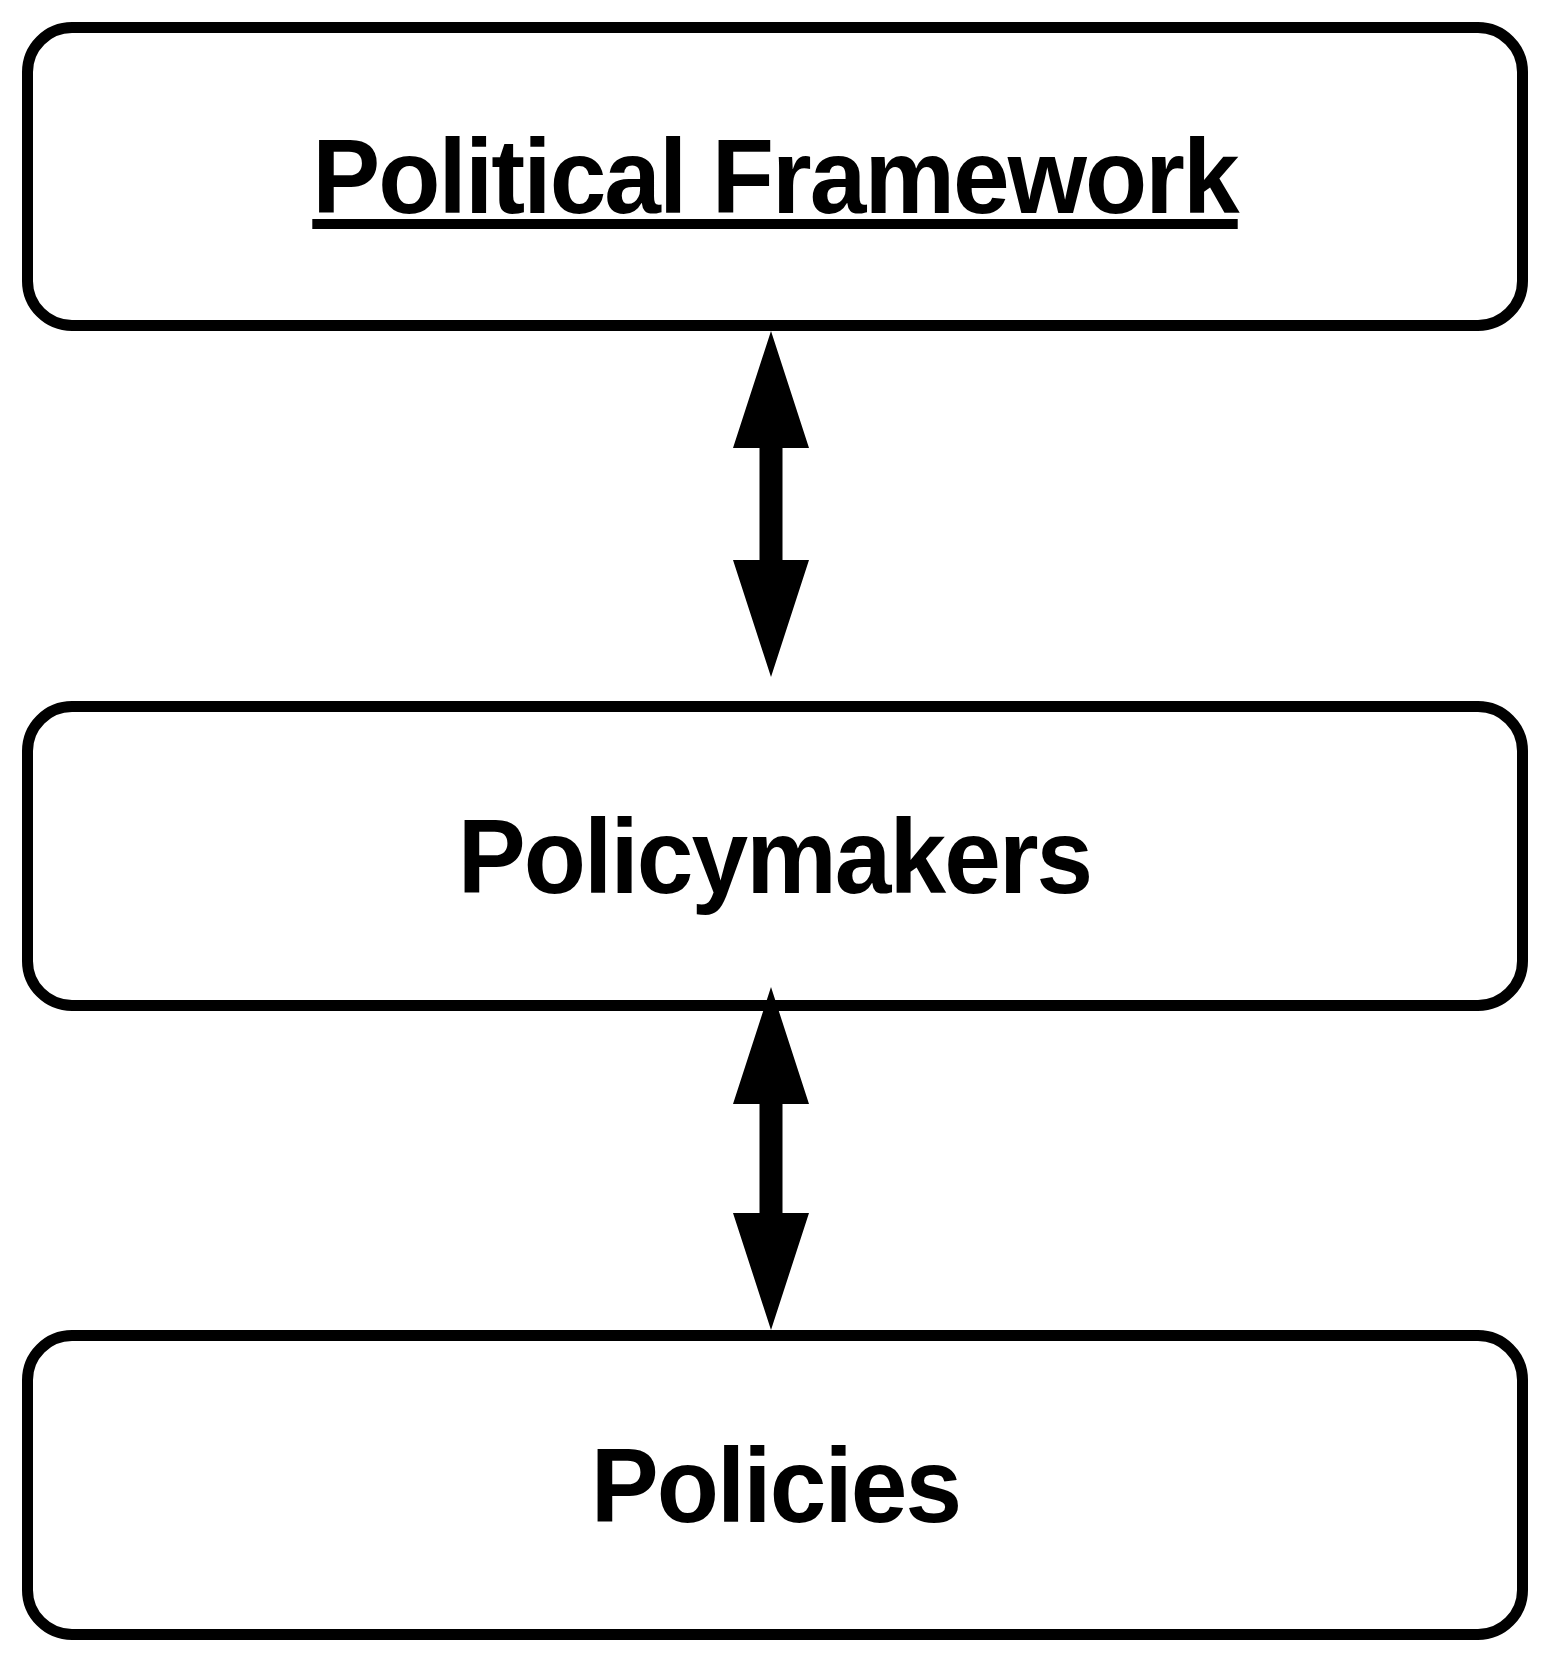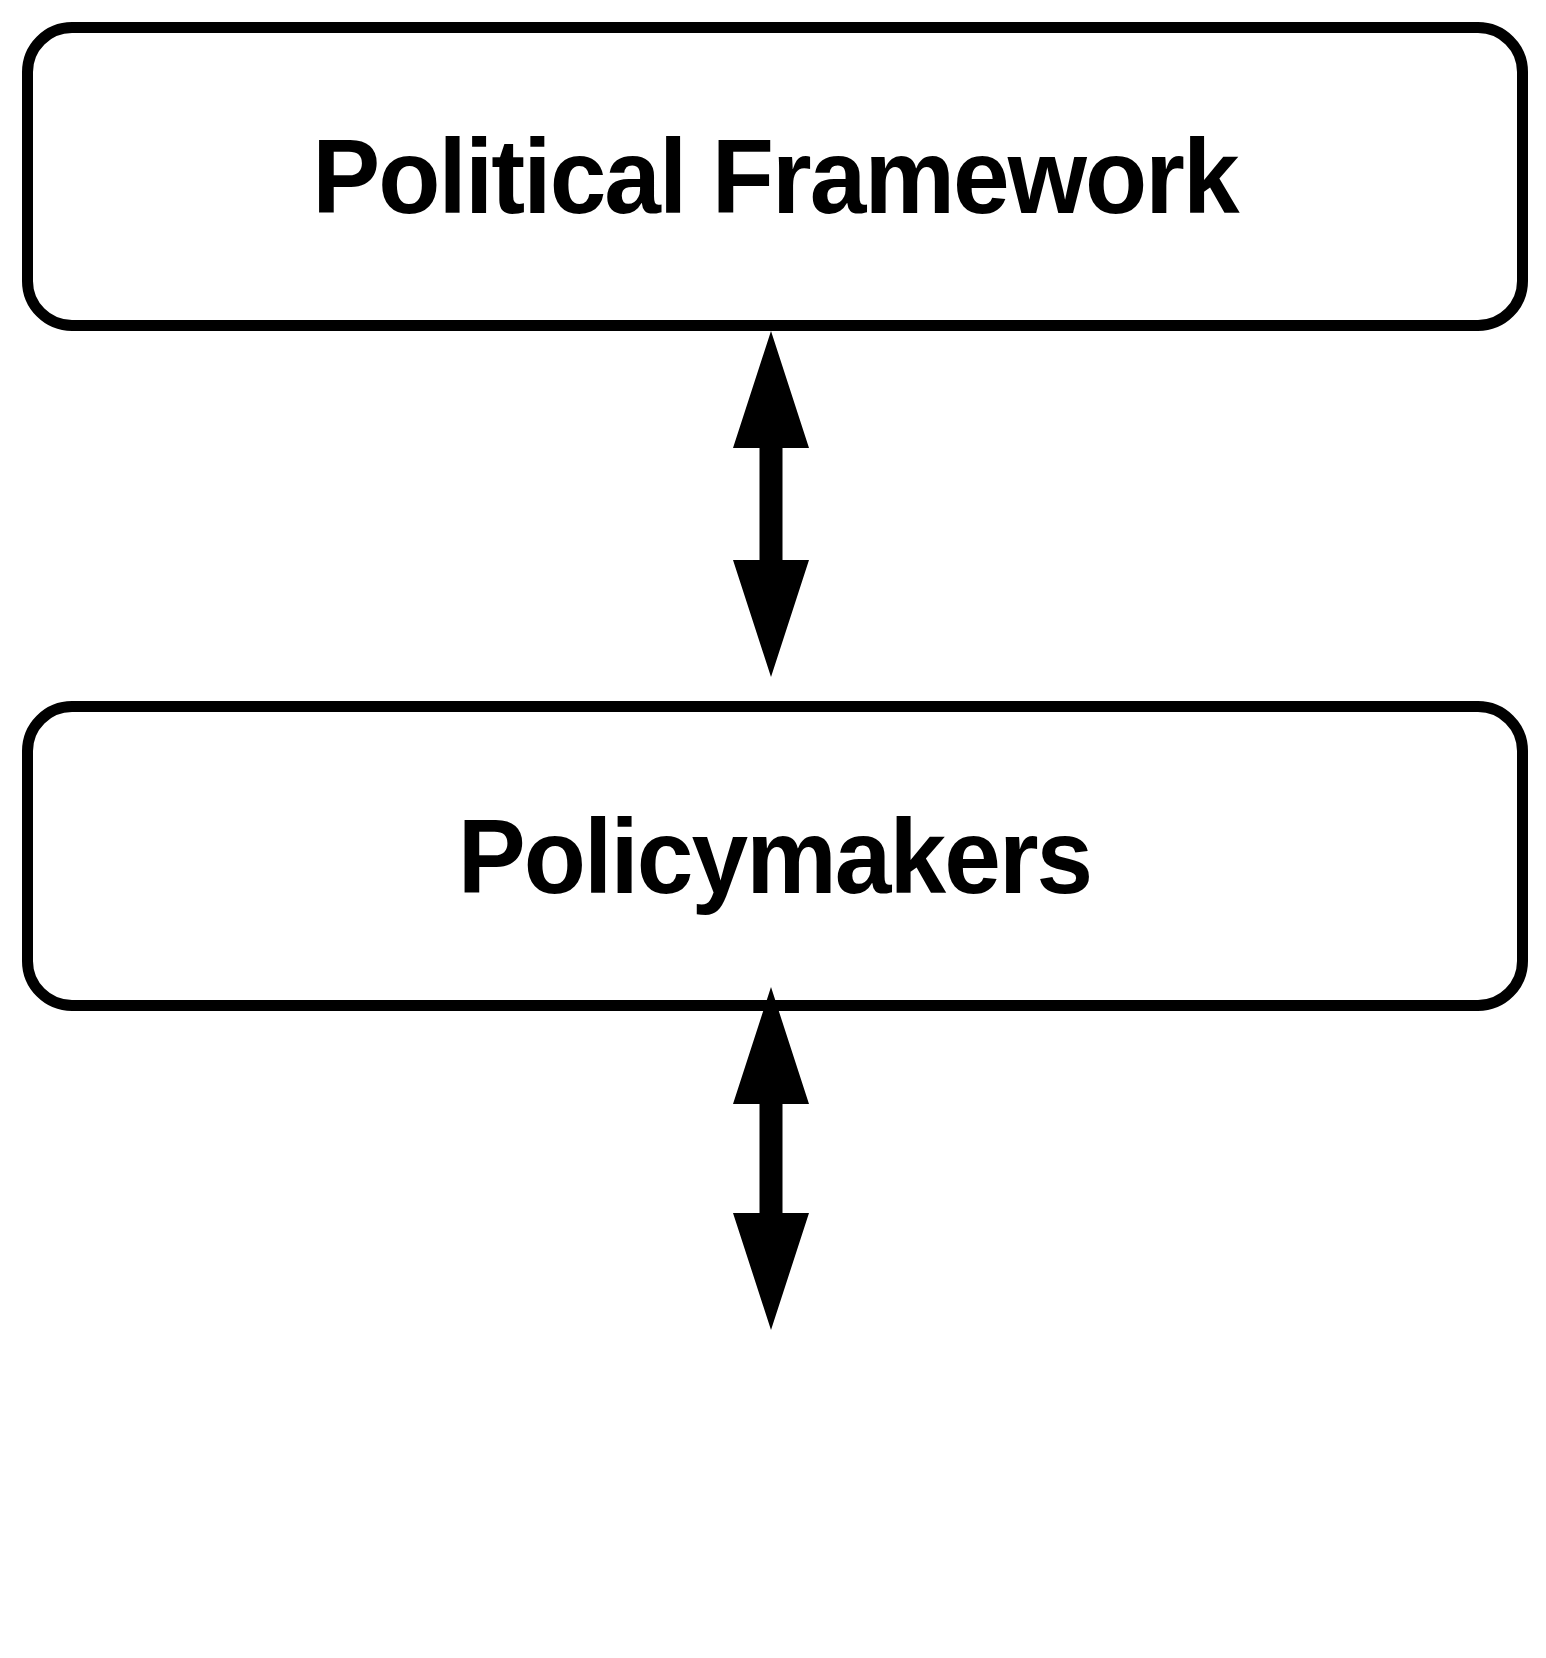--- a/index.html
+++ b/index.html
@@ -29,21 +29,21 @@
   }
   .node-label {
     font-size: 105px;
     font-weight: 700;
     color: #000000;
     letter-spacing: -2px;
     transform: scaleX(0.97);
     white-space: nowrap;
     line-height: 1;
   }
-  #node-1 { top: 22px;   height: 309px; }
+  #node-1 { top: 22px;   height: 309px; text-decoration: underline; }
   #node-2 { top: 677px;  height: 310px; margin-top: 24px; }
   #node-3 { top: 1330px; height: 310px; }
   .connector {
     position: absolute;
     left: 731px;
     width: 80px;
     display: block;
   }
   #connector-1 { top: 331px; height: 346px; }
   #connector-2 { top: 987px; height: 343px; }
@@ -68,14 +68,17 @@
   <div class="node" id="node-2">
     <span class="node-label">Policymakers</span>
   </div>
 
   <div class="connector" id="connector-2">
     <svg viewBox="0 0 80 343" preserveAspectRatio="none" aria-hidden="true">
       <polygon points="40,0 78,117 51.5,117 51.5,226 78,226 40,343 2,226 28.5,226 28.5,117 2,117"></polygon>
     </svg>
   </div>
 
+  <div class="node" id="node-3">
+    <span class="node-label">Policies</span>
+  </div>
 
 </div>
 
 </body></html>

